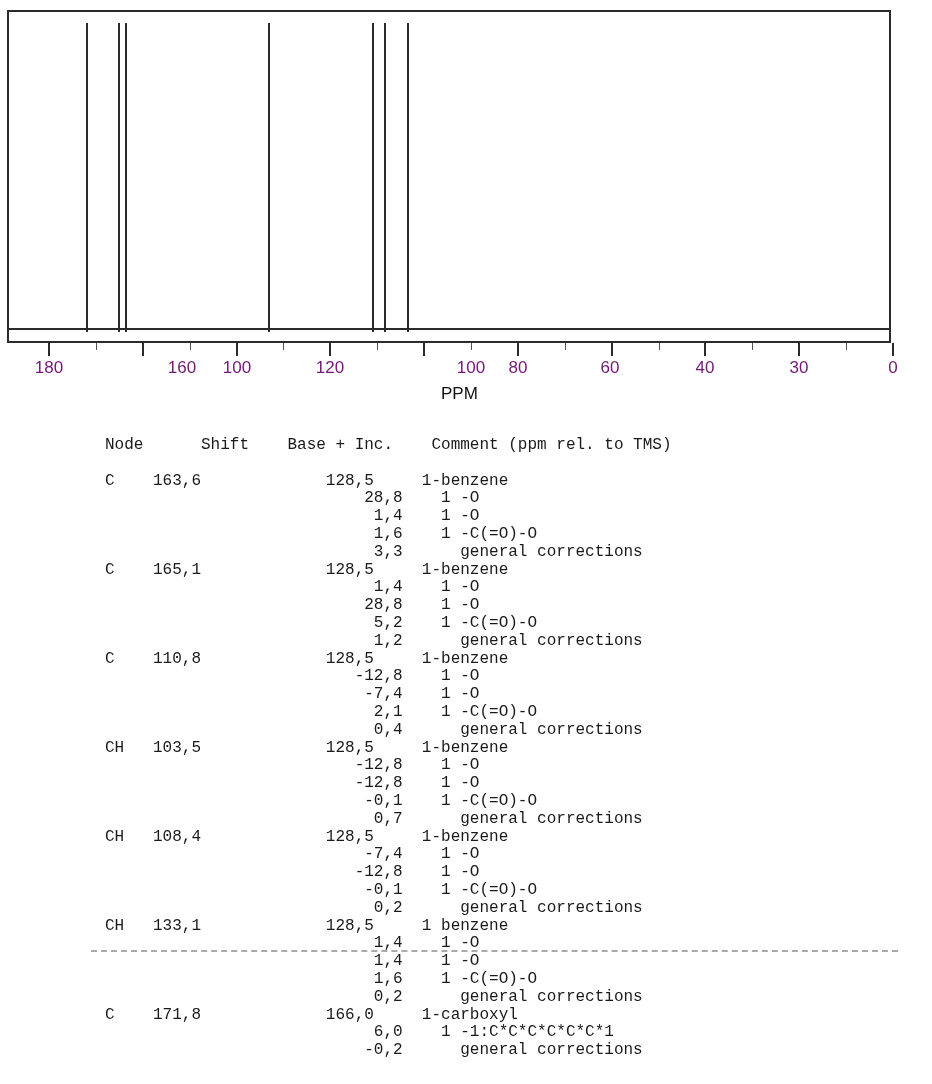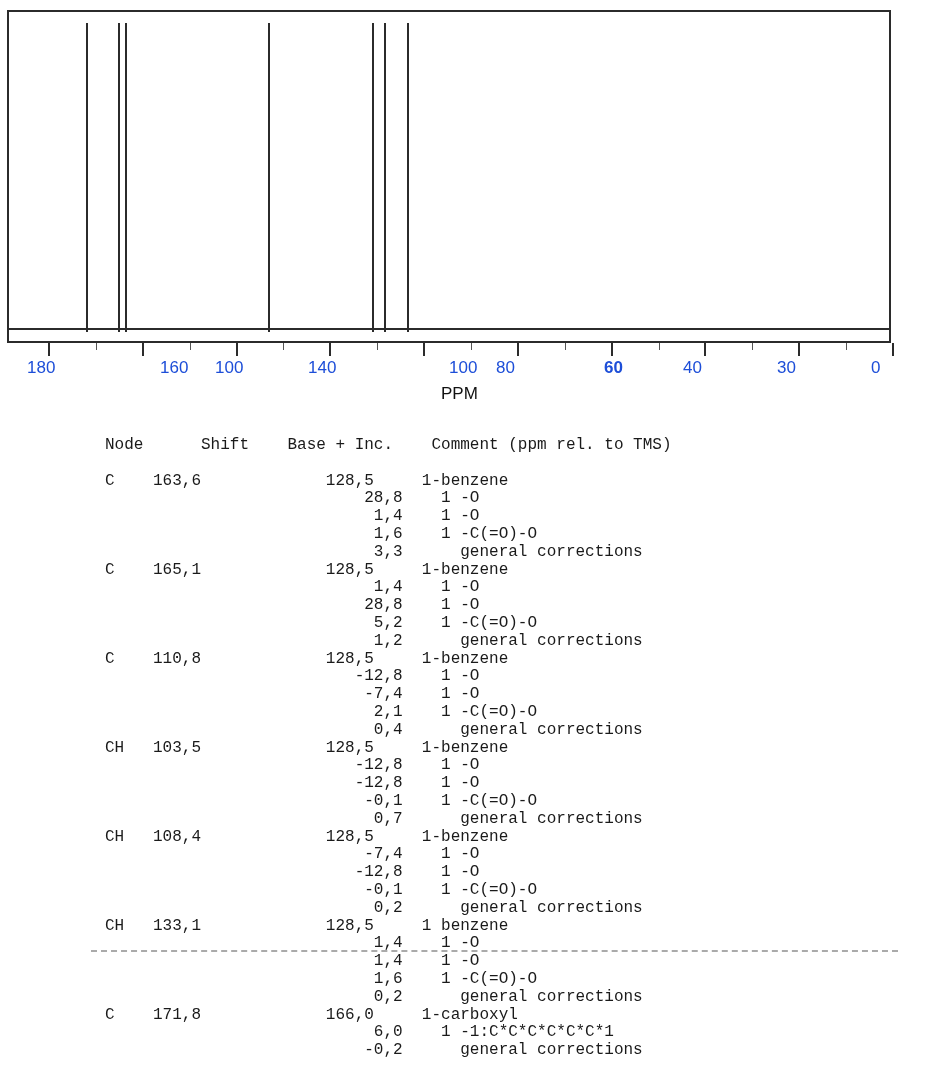--- a/index.html
+++ b/index.html
@@ -9,22 +9,22 @@
   
   .spectrum{position:absolute;left:0;top:0;width:932px;height:410px;}
   .plot-frame{position:absolute;left:7px;top:10px;width:884px;height:320px;
               border:2px solid #2b2b2b;box-sizing:border-box;}
   .axis-strip{position:absolute;left:7px;top:330px;width:884px;height:13px;
               border-left:2px solid #2b2b2b;border-right:2px solid #2b2b2b;
               border-bottom:2px solid #2b2b2b;box-sizing:border-box;}
   .peak{position:absolute;top:23px;width:2px;height:309px;background:#2b2b2b;}
   .tick-major{position:absolute;top:343px;width:2px;height:13px;background:#2b2b2b;}
   .tick-minor{position:absolute;top:343px;width:1px;height:7px;background:#555;}
-  .tick-label{position:absolute;top:358px;width:44px;
-              font-size:17px;color:#1d4ed8;}
+  .tick-label{position:absolute;top:358px;width:44px;text-align:center;
+              font-size:17px;color:#701a75;}
   .ppm-label{position:absolute;left:441px;top:384px;width:52px;text-align:left;
              font-size:17px;color:#111;}
 
   
   .table-panel{position:absolute;left:0;top:410px;width:932px;height:674px;}
   #shift-table{position:absolute;left:97px;top:19px;margin:8px;
                font-family:"Liberation Mono","DejaVu Sans Mono",monospace;
                font-size:16px;line-height:17.8px;color:#1a1a1a;white-space:pre;}
   .page-divider{position:absolute;left:91px;top:540px;width:807px;height:0;
                 border-top:2px dashed #aaaaaa;}
@@ -62,24 +62,24 @@
       <div class="tick-minor" style="left: 471px;"></div>
       <div class="tick-minor" style="left: 565px;"></div>
       <div class="tick-minor" style="left: 659px;"></div>
       <div class="tick-minor" style="left: 752px;"></div>
       <div class="tick-minor" style="left: 846px;"></div>
     </div>
   <div id="tick-labels">
       <div class="tick-label" style="left: 27px;">180</div>
       <div class="tick-label" style="left: 121px; margin-left: 39px;">160</div>
       <div class="tick-label" style="left: 215px;">100</div>
-      <div class="tick-label" style="left: 308px;">140</div>
+      <div class="tick-label" style="left: 308px;">120</div>
       <div class="tick-label" style="left: 402px; margin-left: 47px;">100</div>
       <div class="tick-label" style="left: 496px;">80</div>
-      <div class="tick-label" style="left: 604px; font-weight: bold;">60</div>
+      <div class="tick-label" style="left: 588px;">60</div>
       <div class="tick-label" style="left: 683px;">40</div>
       <div class="tick-label" style="left: 777px;">30</div>
       <div class="tick-label" style="left: 871px;">0</div>
     </div>
   <div class="ppm-label">PPM</div>
 </div>
 
 <div class="table-panel">
   <pre id="shift-table">Node      Shift    Base + Inc.    Comment (ppm rel. to TMS)
 

